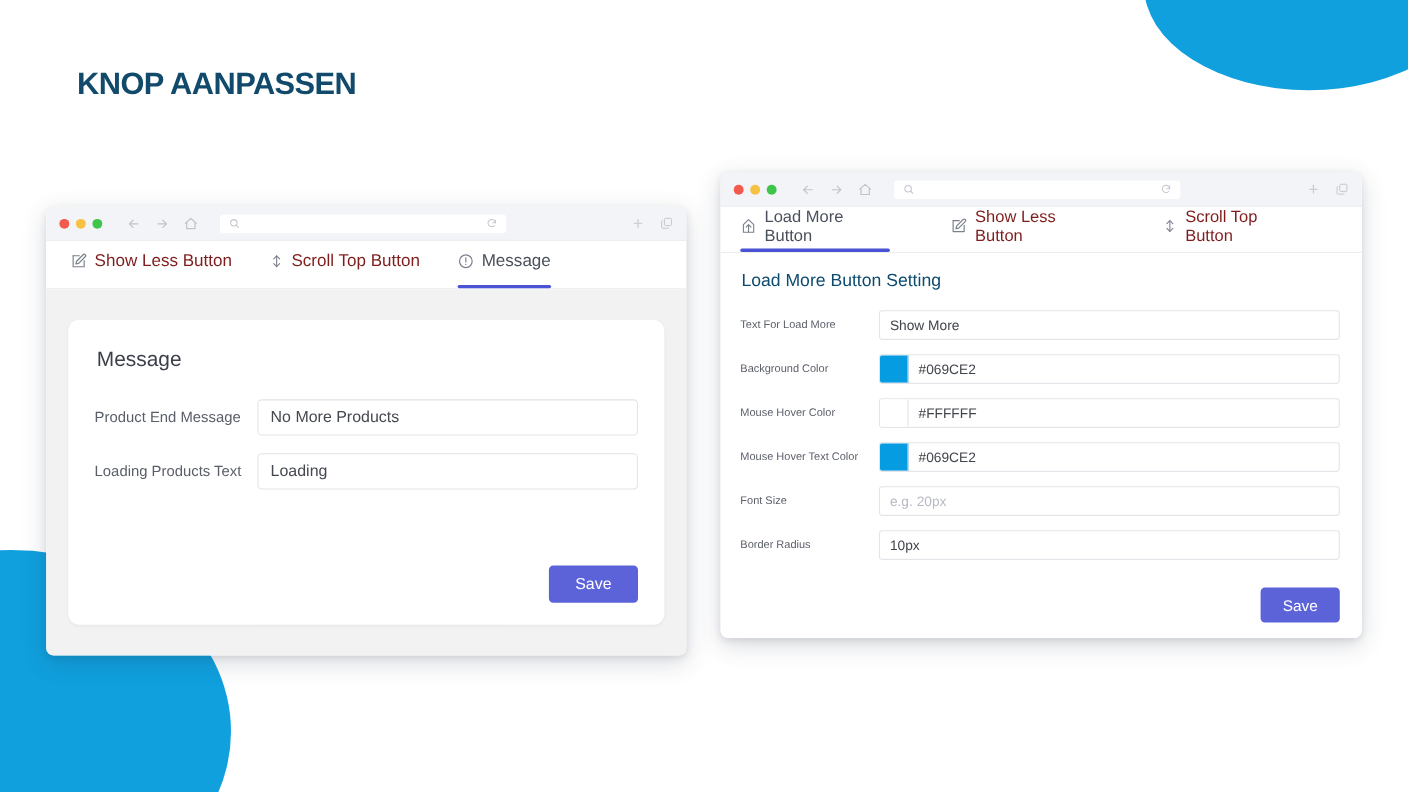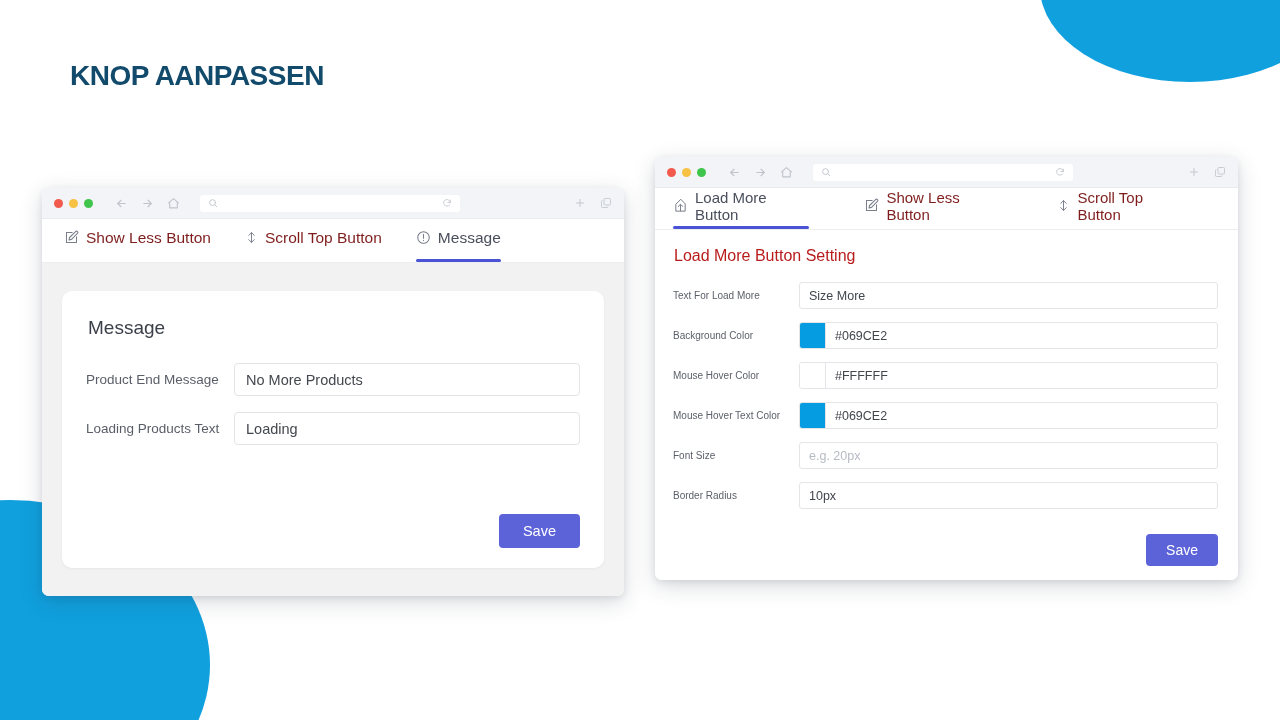--- a/index.html
+++ b/index.html
@@ -175,21 +175,21 @@
 
   
   .body-white {
     background: #ffffff;
     height: calc(100% - 31px - 42px);
     padding: 17px 20px 14px 18px;
     display: flex; flex-direction: column;
   }
   .section-title {
     font-size: 16px;
-    color: #b91c1c;
+    color: #0c4a6e;
     margin-bottom: 17px;
     padding-left: 1px;
   }
   .row-r {
     display: flex; align-items: center;
     margin-bottom: 13px;
   }
   .row-r .lbl {
     width: 126px;
     font-size: 10px;
@@ -444,21 +444,21 @@
         <span>Scroll Top Button</span>
       </div>
     </div>
 
     <div class="body-white">
       <div class="section-title">Load More Button Setting</div>
 
       <div class="row-r">
         <div class="lbl">Text For Load More</div>
         <div class="field">
-          <span class="field-txt">Size More</span>
+          <span class="field-txt">Show More</span>
         </div>
       </div>
 
       <div class="row-r">
         <div class="lbl">Background Color</div>
         <div class="field">
           <span class="swatch" style="background:#069CE2"></span>
           <span class="field-txt">#069CE2</span>
         </div>
       </div>

